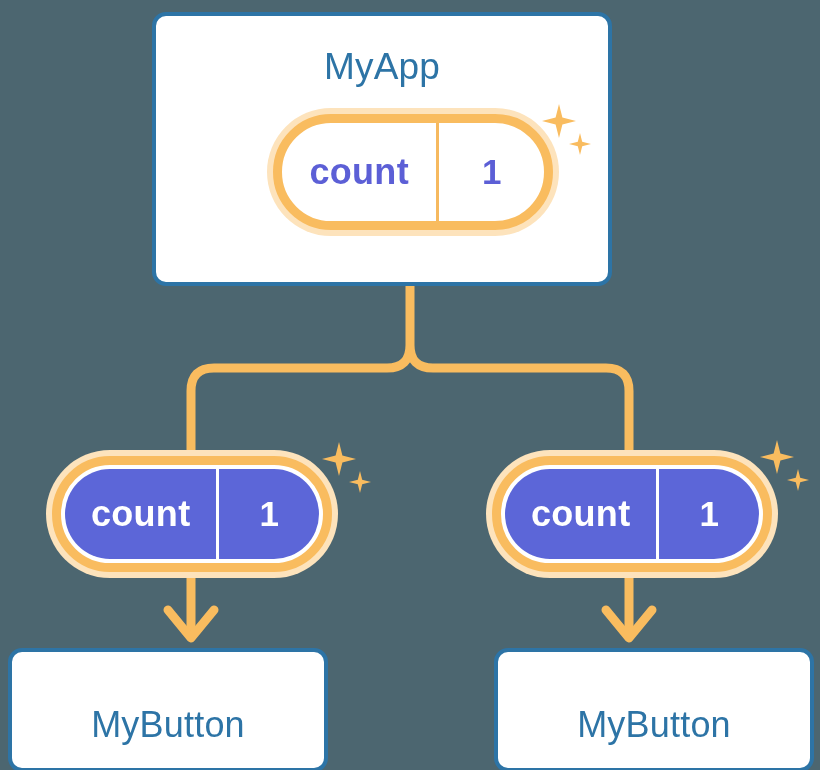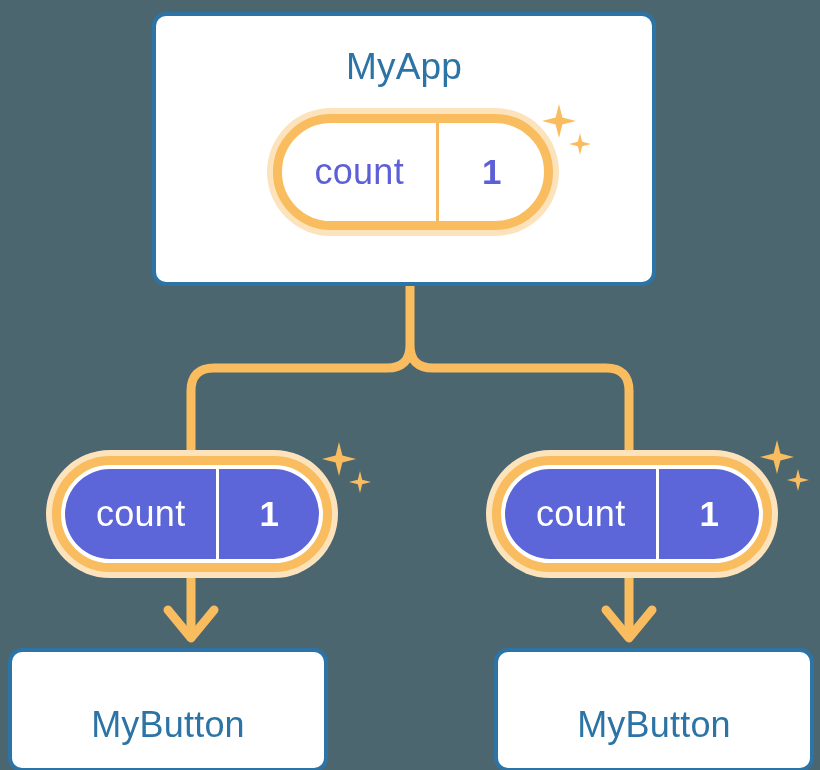--- a/index.html
+++ b/index.html
@@ -44,21 +44,21 @@
     letter-spacing: 0.2px;
     text-align: center;
     white-space: nowrap;
     margin-top: 29px;
   }
 
   
   #app-card {
     left: 152px;
     top: 12px;
-    width: 504px;
+    width: 460px;
     height: 274px;
   }
   #app-card .comp-title {
     margin-top: 30px;
   }
 
   
   .button-card {
     width: 320px;
     height: 124px;
@@ -102,21 +102,21 @@
     overflow: hidden;
   }
   .pill-cell {
     display: flex;
     align-items: center;
     justify-content: center;
     box-sizing: border-box;
   }
   .pill-key {
     font-size: 36px;
-    font-weight: 400;
+    font-weight: 700;
     letter-spacing: 0.3px;
     white-space: nowrap;
   }
   .pill-val {
     font-size: 35px;
     font-weight: 700;
     white-space: nowrap;
   }
 
   

